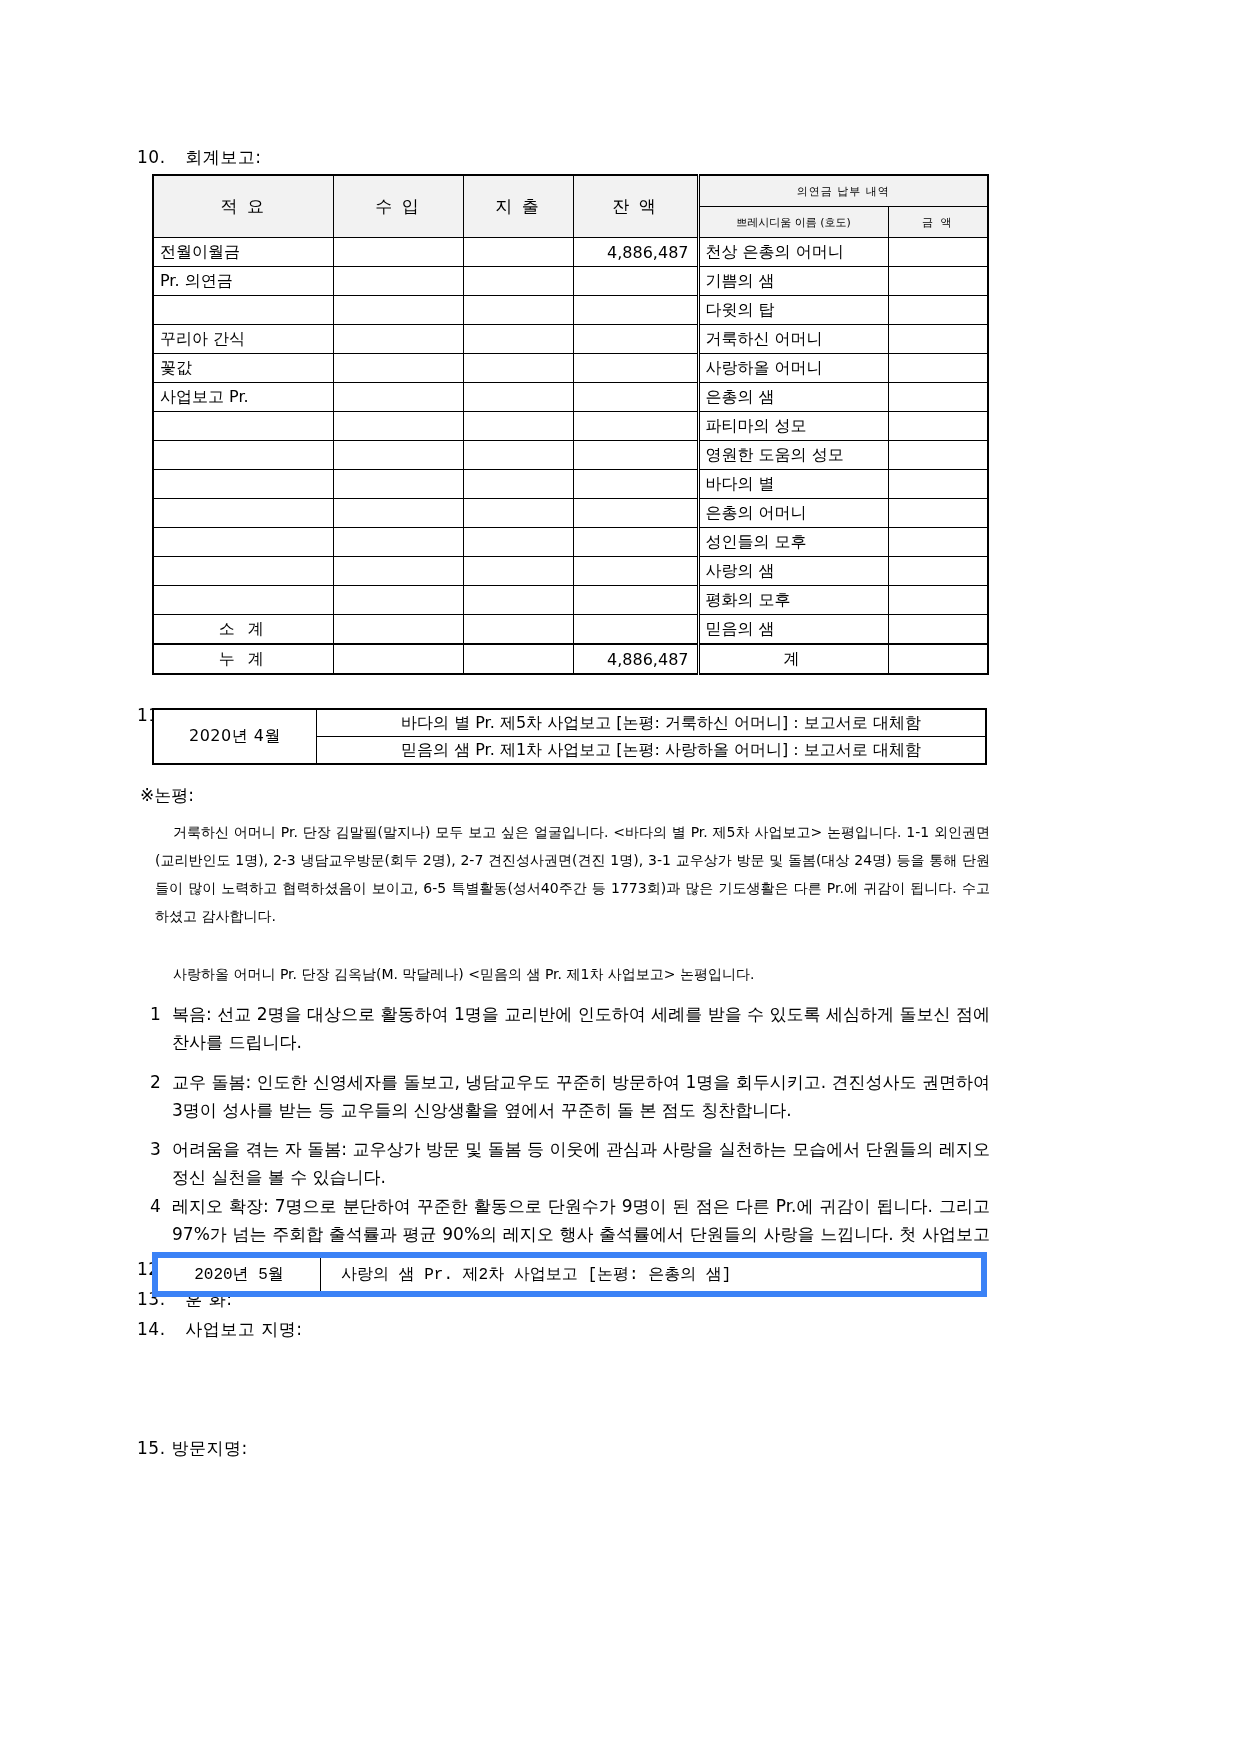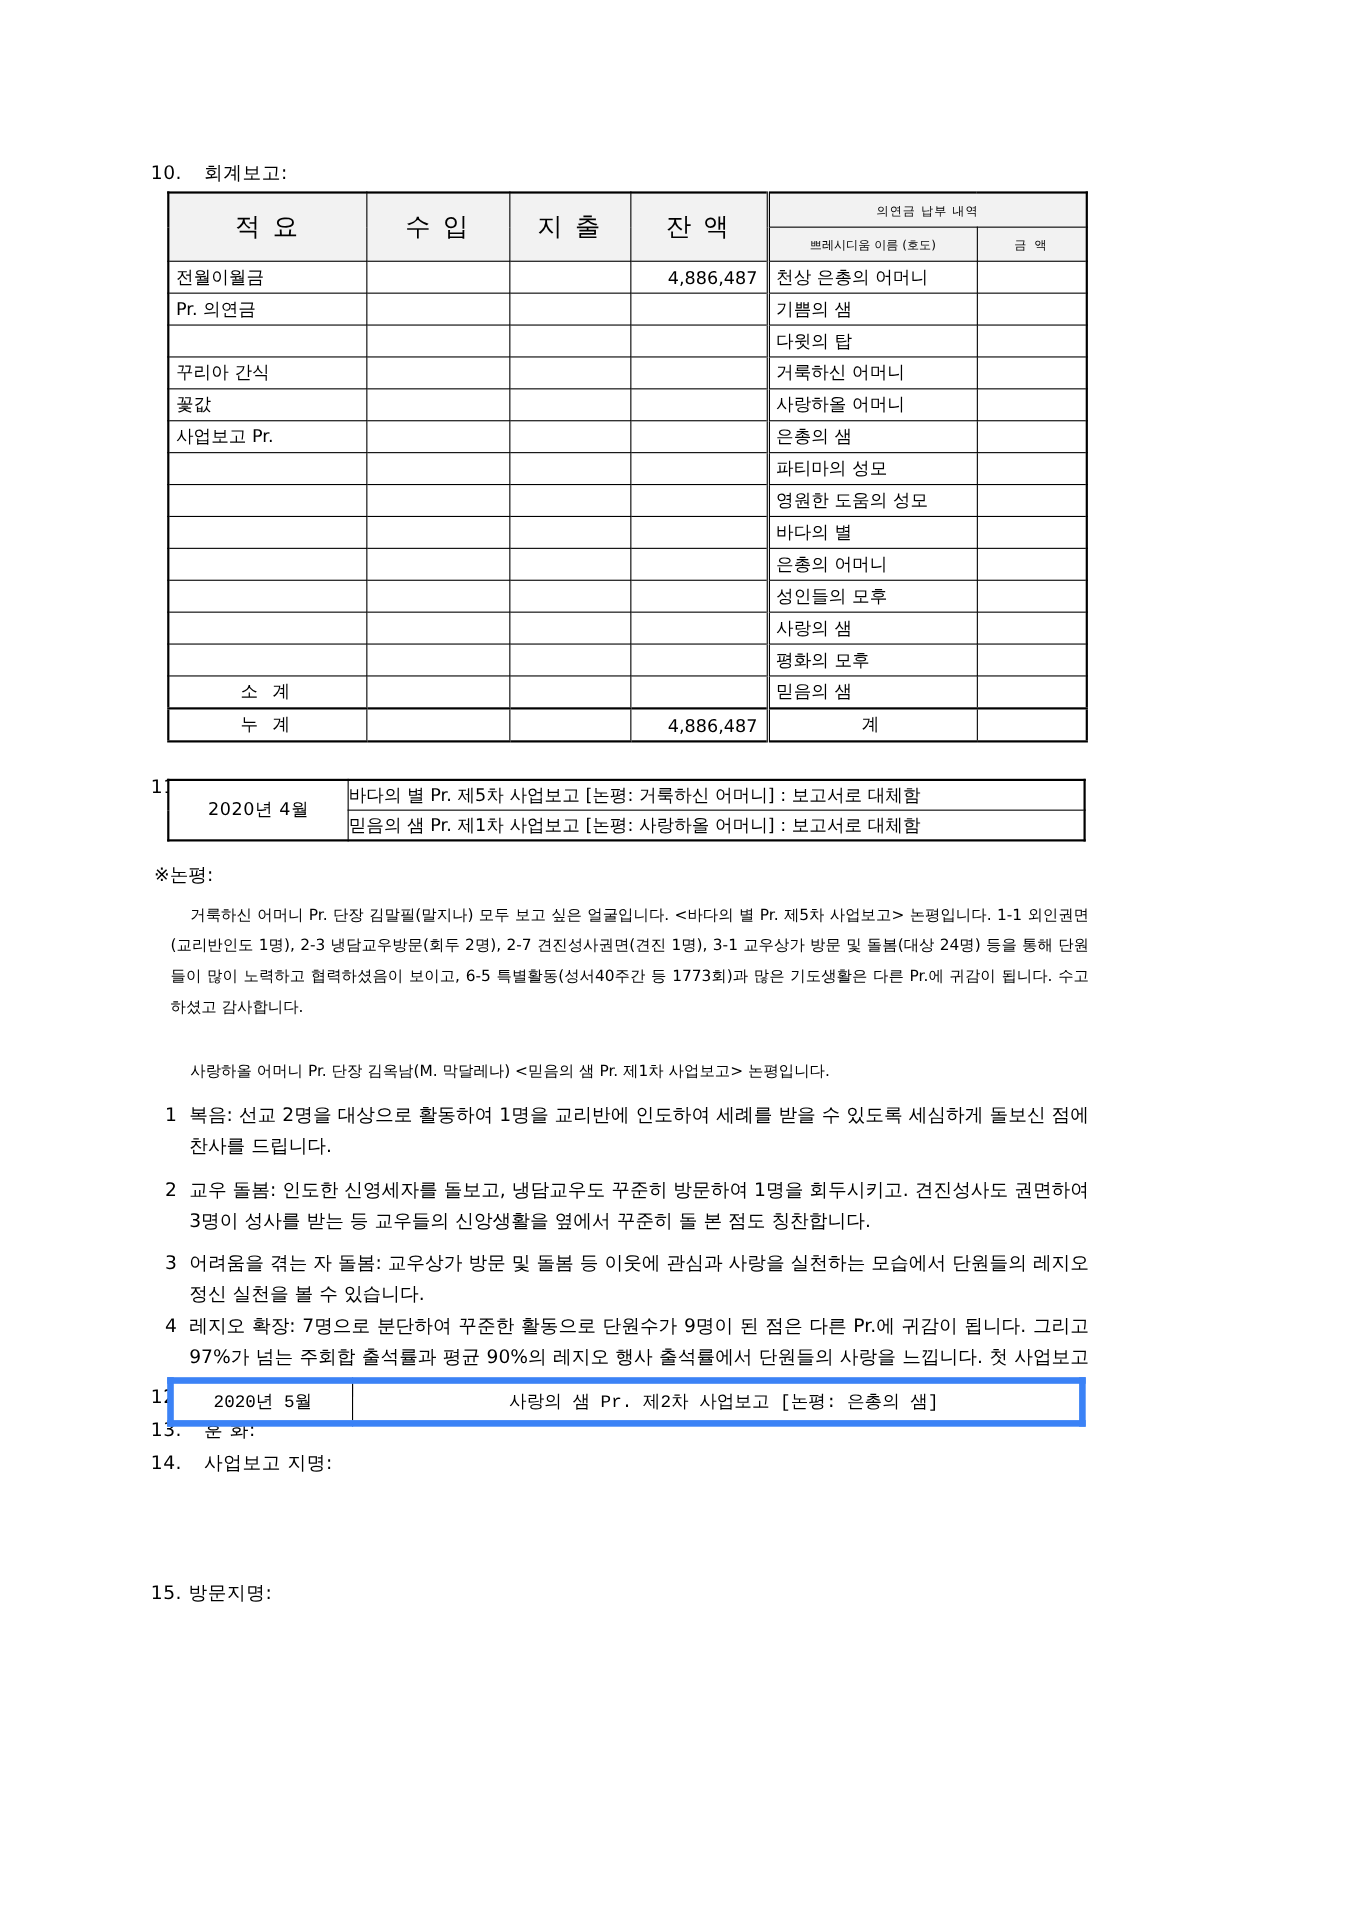--- a/index.html
+++ b/index.html
@@ -49,21 +49,21 @@
   
   #acct-table {
     left: 152px;
     top: 174px;
     width: 835px;
   }
   #acct-table th {
     text-align: center;
     background: #f2f2f2;
     height: 30px;
-    font-size: 23px;
+    font-size: 17px;
     letter-spacing: 2px;
   }
   #acct-table th.sub {
     letter-spacing: 0px;
     font-size: 11px;
   }
   #acct-table td {
     height: 28px;
   }
   #acct-table td.desc { text-align: left; }
@@ -89,36 +89,36 @@
   }
   #report-table td {
     height: 26px;
     font-size: 16px;
   }
   #report-table td.period {
     text-align: center;
     width: 150px;
     letter-spacing: 0.5px;
   }
-  #report-table td.body { text-align: left; padding-left: 0; }
+  #report-table td.body { text-align: center; padding-left: 26px; }
 
   
   #assign-table {
     left: 152px;
     top: 1252px;
     width: 835px;
     border: 6px solid #3b82f6;
     font-family: Liberation Mono, monospace;
   }
   #assign-table td {
     height: 33px;
     font-size: 16px;
   }
   #assign-table td.period { text-align: center; width: 150px; }
-  #assign-table td.body { text-align: center; padding-left: 20px; }
+  #assign-table td.body { text-align: left; padding-left: 20px; }
 
   
   #comment-label {
     position: absolute;
     left: 140px;
     top: 784px;
     font-size: 17px;
   }
   .para {
     position: absolute;

